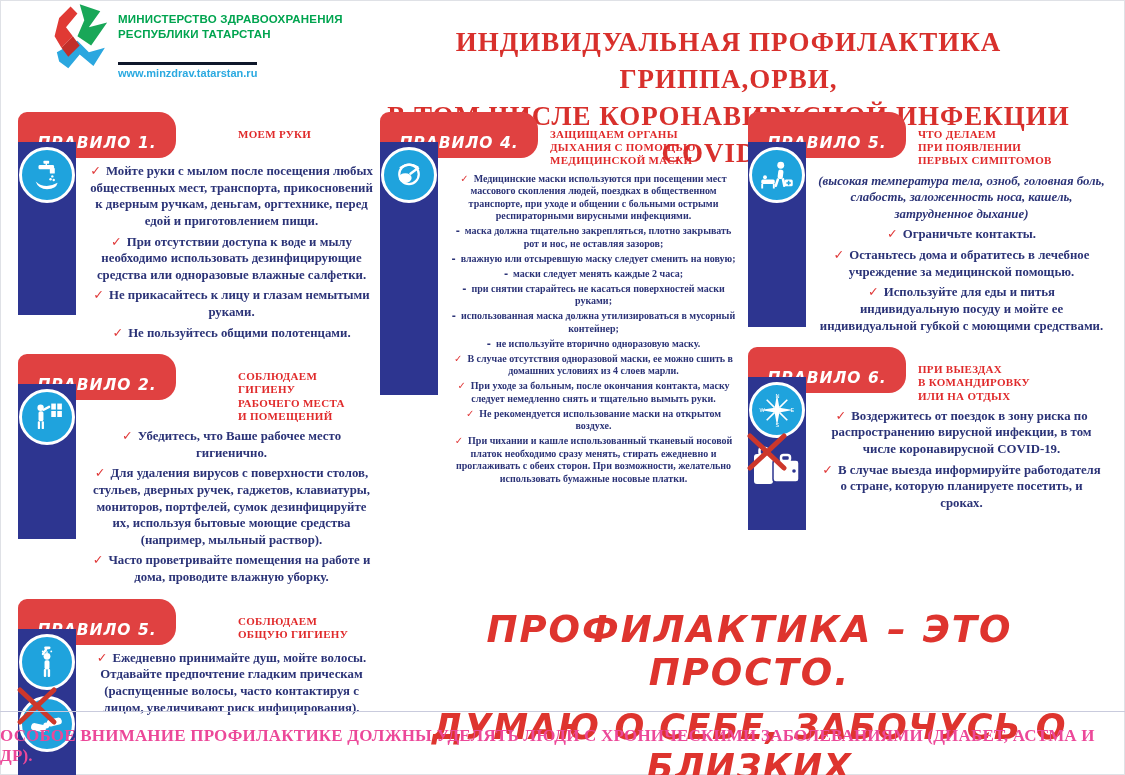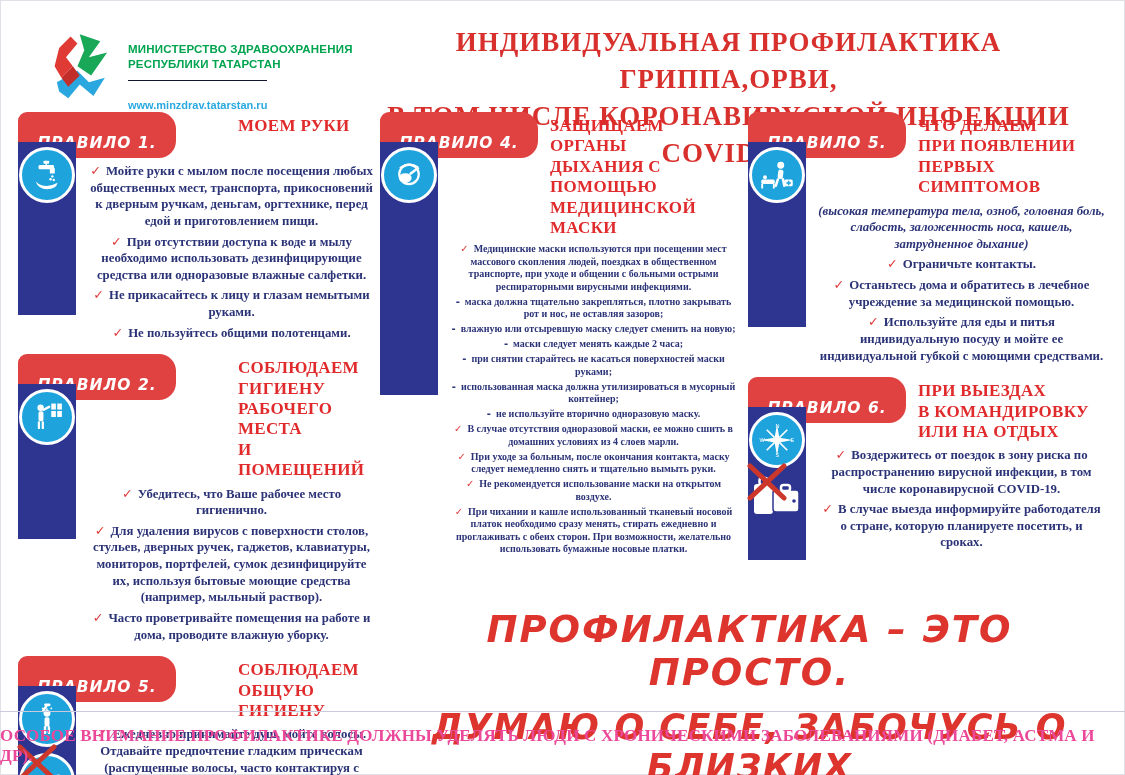--- a/index.html
+++ b/index.html
@@ -1,40 +1,40 @@
 <!DOCTYPE html>
 <html><head>
 <meta charset="utf-8">
 <style>
   html,body{margin:0;padding:0;background:#eef0f2;}
   .page{position:relative;width:1125px;height:775px;background:#ffffff;overflow:hidden;
         font-family:"Liberation Serif",serif;box-shadow:0 0 0 1px #dfe1e6 inset;}
 
   
-  .logo{position:absolute;left:46px;top:32px;display:flex;gap:10px;align-items:flex-start;}
+  .logo{position:absolute;left:46px;top:2px;display:flex;gap:0;align-items:flex-start;}
   .logo-emblem{width:72px;height:80px;flex-shrink:0;}
   .logo-text{padding-top:10px;font-family:"Liberation Sans",sans-serif;}
   .org-line{color:#00a44f;font-weight:bold;font-size:11.5px;line-height:1.3;letter-spacing:.2px;}
-  .logo-url{color:#2aa9e0;font-weight:bold;font-size:11px;margin-top:8px;padding-top:18px;
-            border-top:1px solid #0f172a;width:max-content;}
+  .logo-url{color:#2aa9e0;font-weight:bold;font-size:11px;margin-top:20px;padding-top:2px;
+            border-top:3px solid #0f172a;width:max-content;}
   .title{position:absolute;left:350px;right:18px;top:24px;text-align:center;color:#d8302c;
          font-weight:bold;font-size:27px;line-height:37px;letter-spacing:1px;}
 
   
   .col{position:absolute;top:112px;width:357px;}
   .col1{left:18px;} .col2{left:380px;} .col3{left:748px;}
 
   .rule{position:relative;margin-bottom:13px;}
   .head{display:flex;gap:12px;align-items:flex-start;}
   .badge{background:#e04141;color:#fff;font-family:"DejaVu Sans",sans-serif;font-style:italic;
          font-weight:bold;font-size:15.5px;min-width:138px;text-align:center;
          padding:22px 10px 6px 10px;border-radius:9px 17px 17px 9px;letter-spacing:1px;flex-shrink:0;}
   .col1 .rtitle{margin-left:50px;}
-  .rtitle{color:#e02a2b;font-weight:bold;font-size:17px;line-height:1.2;padding-top:4px;
-          white-space:pre-line;letter-spacing:.3px;}
+  .rtitle{color:#e02a2b;font-weight:bold;font-size:11px;line-height:1.2;padding-top:4px;
+          white-space:pre-line;letter-spacing:.3px;margin-top:12px;}
   .bar{position:absolute;left:0;top:30px;width:58px;background:#2d3590;display:flex;
        flex-direction:column;align-items:center;padding-top:5px;gap:6px;}
   .r1 .bar{height:168px;} .r2 .bar{height:150px;} .r3 .bar{height:174px;}
   .r4 .bar{height:248px;} .r5 .bar{height:180px;} .r6 .bar{height:148px;}
   .icircle{width:50px;height:50px;border-radius:50%;background:#1fa3dd;border:3px solid #fff;
            display:flex;align-items:center;justify-content:center;flex-shrink:0;}
   .xoverlay{position:absolute;pointer-events:none;}
 
   .content{margin-left:70px;margin-top:5px;color:#2b3377;font-weight:bold;font-size:12.8px;
            line-height:1.3;}

